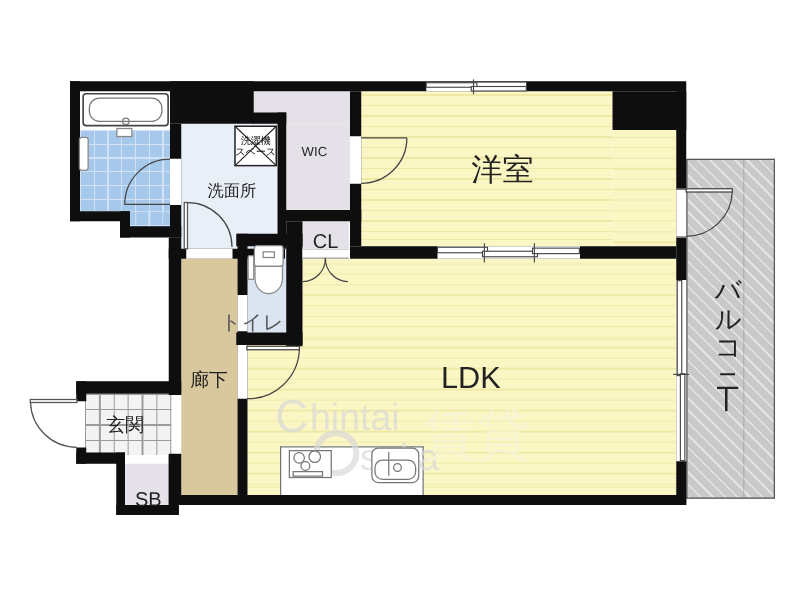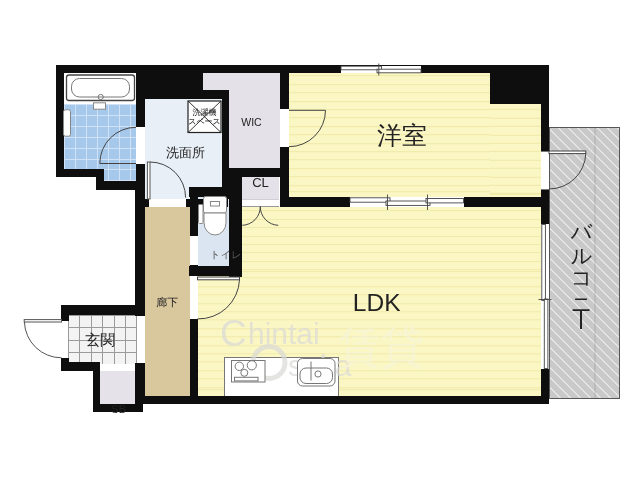--- a/index.html
+++ b/index.html
@@ -235,29 +235,29 @@
 </svg>
 
 <div class="lbl" style="left:376.7px;top:289px;transform:translateX(-50%);font-size:24.5px">LDK</div>
 
 <div class="lbl" style="left:402px;top:118.5px;transform:translateX(-50%);font-size:25px">洋室</div>
 
 <div class="lbl" style="left:185.5px;top:144px;transform:translateX(-50%);font-size:13px">洗面所</div>
 
 <div class="lbl" style="left:251.5px;top:116px;transform:translateX(-50%);font-size:10.5px">WIC</div>
 
-<div class="lbl" style="left:260.5px;top:175px;transform:translateX(-50%);font-size:13px">CL</div>
-
-<div class="lbl" style="left:226px;top:247.5px;transform:translateX(-50%);font-size:10px;letter-spacing:0.5px;color:#555">トイレ</div>
-
-<div class="lbl" style="left:167.3px;top:295px;transform:translateX(-50%);font-size:11px">廊下</div>
+<div class="lbl" style="left:260.5px;top:185px;transform:translateX(-50%);font-size:16px">CL</div>
+
+<div class="lbl" style="left:202px;top:247.5px;transform:translateX(-50%);font-size:16px;letter-spacing:0.5px;color:#555">トイレ</div>
+
+<div class="lbl" style="left:167.3px;top:295px;transform:translateX(-50%);font-size:15px">廊下</div>
 
 <div class="lbl" style="left:100.3px;top:331px;transform:translateX(-50%);font-size:15px">玄関</div>
 
-<div class="lbl" style="left:118.7px;top:403px;transform:translateX(-50%);font-size:11px">SB</div>
+<div class="lbl" style="left:118.7px;top:392px;transform:translateX(-50%);font-size:16px">SB</div>
 
 <div class="lbl" style="left:570.5px;top:208px;writing-mode:vertical-rl;font-size:21px;line-height:22px;letter-spacing:2px">バルコニ</div>
 
 <div class="abs" style="left:579.8px;top:311px;width:2.2px;height:18px;background:#222"></div>
 
 <div class="lbl" style="left:204.5px;top:108px;transform:translateX(-50%);font-size:8px;line-height:9.4px;text-align:center;color:#111">洗濯機<br>スペース</div>
 
 </div>
 
 </body></html>

